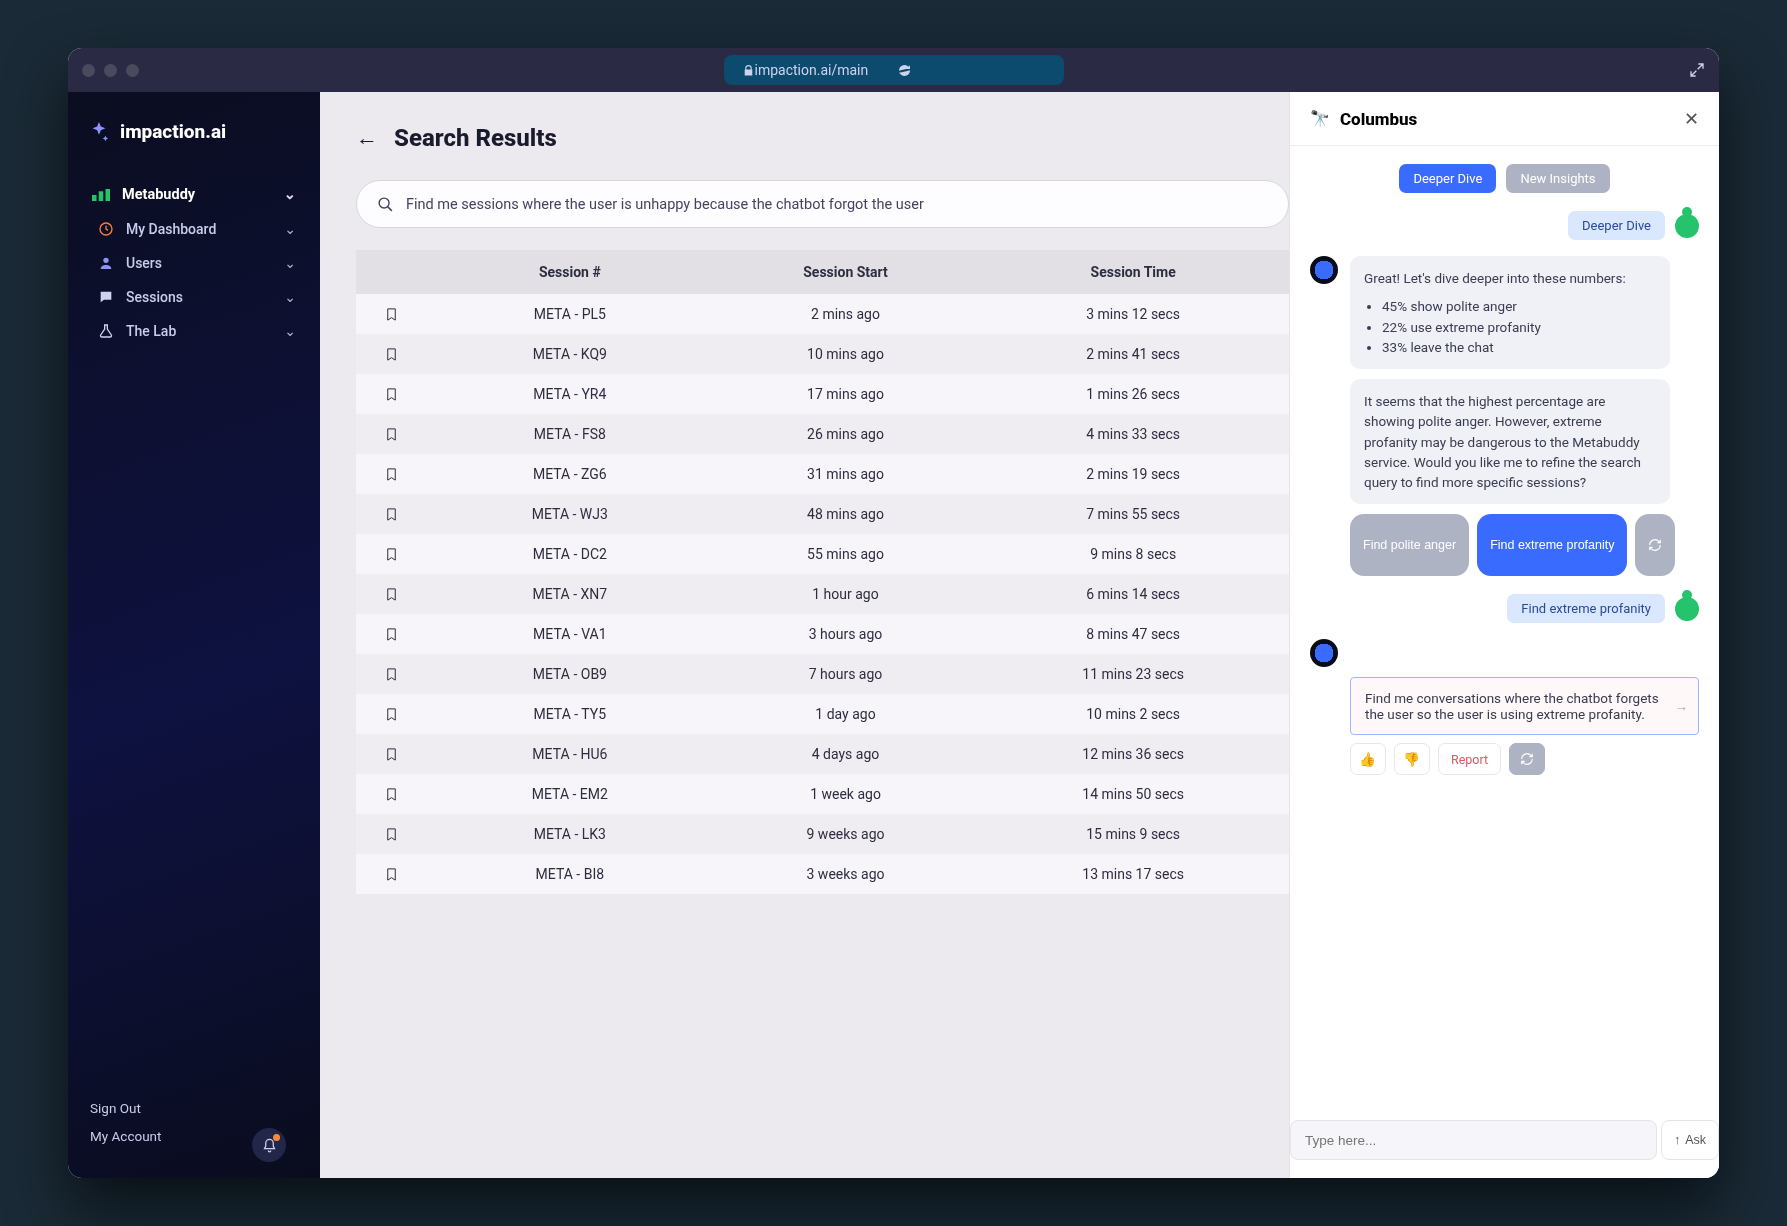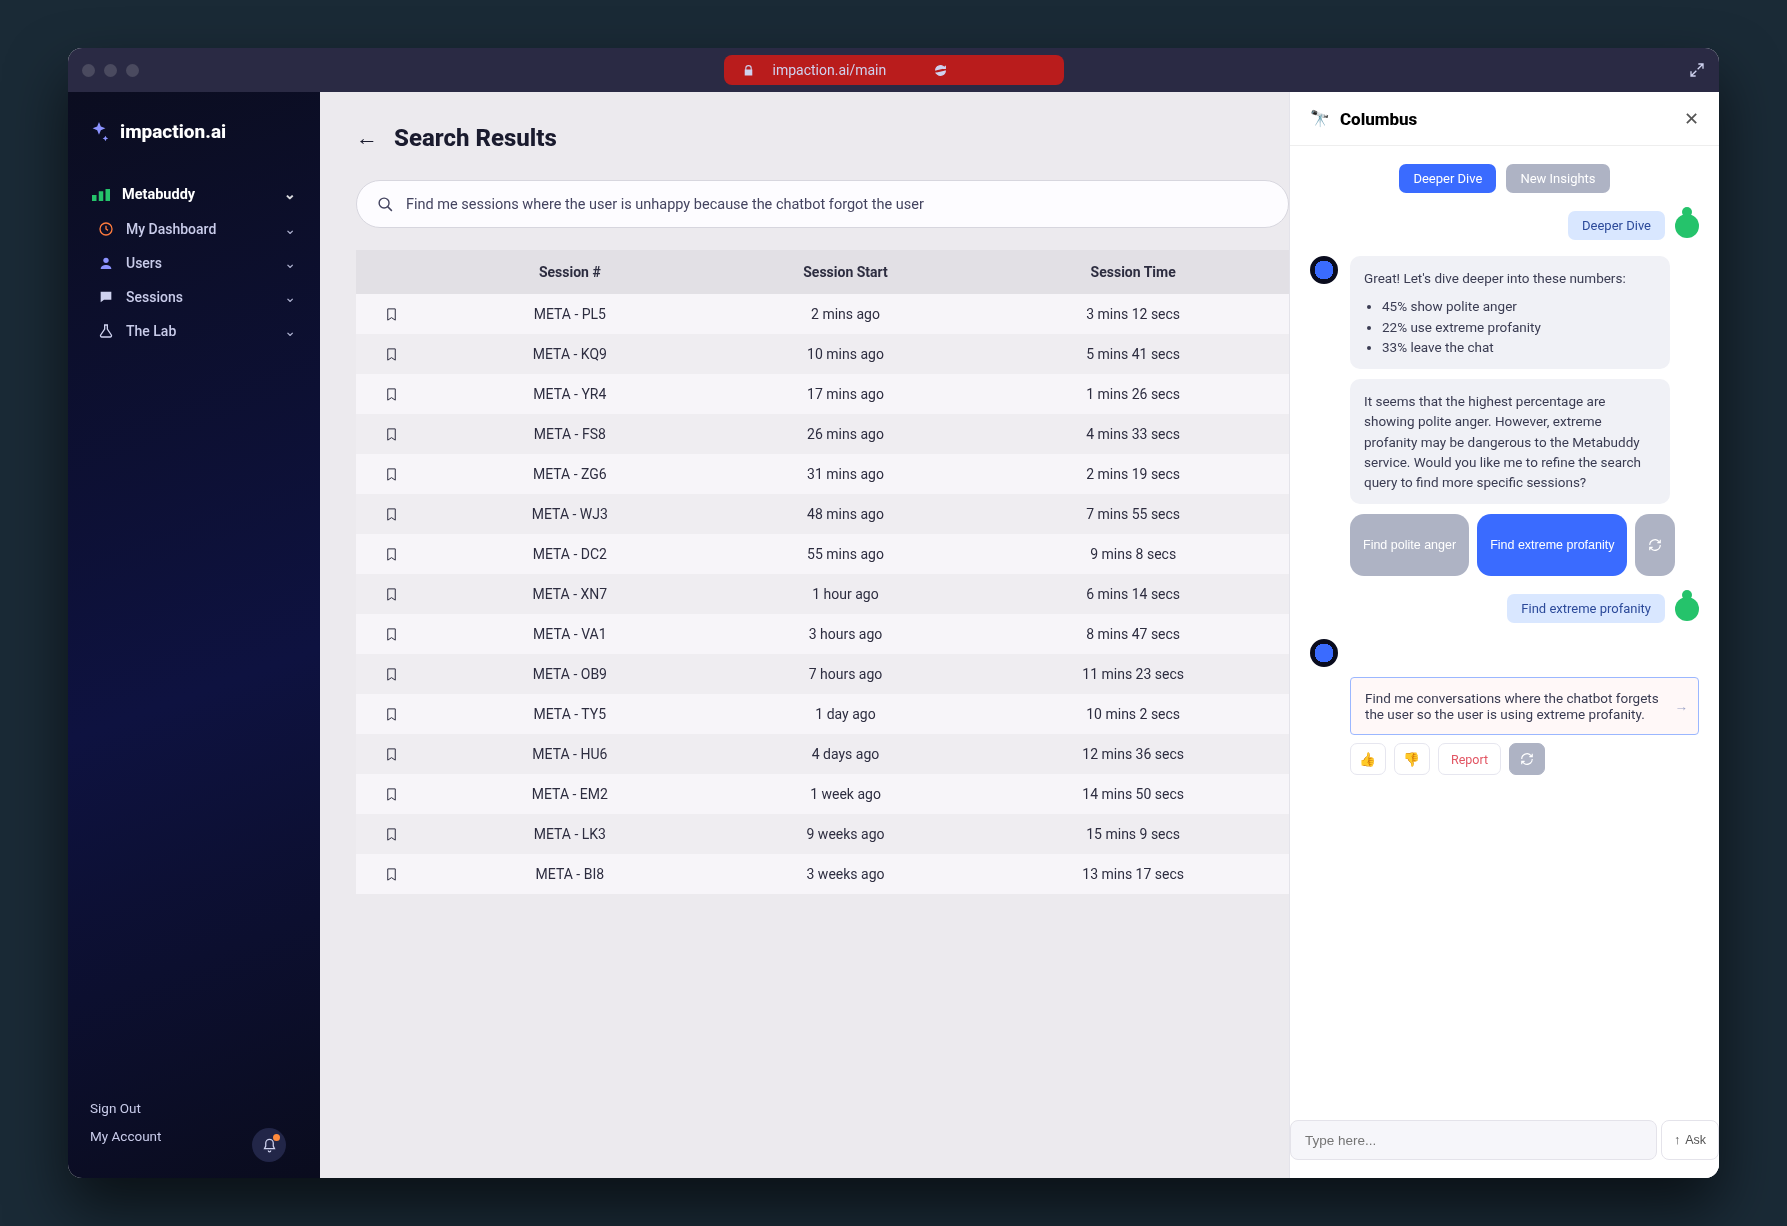--- a/index.html
+++ b/index.html
@@ -4,21 +4,21 @@
 <style>
   * { box-sizing: border-box; margin: 0; padding: 0; }
   html, body { height: 100%; background: #1a2a36; font-family: -apple-system, BlinkMacSystemFont, "Segoe UI", Roboto, sans-serif; }
   .stage { padding: 48px 68px; height: 100%; }
   .window { width: 100%; height: 100%; border-radius: 14px; overflow: hidden; background: #fff; box-shadow: 0 30px 60px rgba(0,0,0,.6); display:flex; flex-direction:column; }
 
   
   .titlebar { height: 44px; background: #2a2a44; display:flex; align-items:center; padding: 0 14px; position:relative; }
   .traffic { display:flex; gap:9px; }
   .dot { width:13px; height:13px; border-radius:50%; background:#4a4a5f; }
-  .urlbox { position:absolute; left:50%; top:50%; transform:translate(-50%,-50%); background:#b91c1c; color:#cfd2ef; border-radius:8px; height:30px; display:flex; align-items:center; gap:18px; padding:0 18px; font-size:14px; min-width:340px; }
+  .urlbox { position:absolute; left:50%; top:50%; transform:translate(-50%,-50%); background:#0c4a6e; color:#cfd2ef; border-radius:8px; height:30px; display:flex; align-items:center; gap:0; padding:0 18px; font-size:14px; min-width:340px; }
   .urlbox svg { width:13px; height:13px; fill:#cfd2ef; }
   .reload { margin-left:30px; width:16px; height:16px; }
   .expand { position:absolute; right:14px; top:50%; transform:translateY(-50%); color:#cfd2ef; }
 
   .body { flex:1; display:flex; min-height:0; }
 
   
   .sidebar { width:252px; background: linear-gradient(160deg,#0b0d20 0%, #0e1240 55%, #0a0c1e 100%); color:#dfe2f5; display:flex; flex-direction:column; padding:28px 0 20px;justify-content:center; }
   .brand { display:flex; align-items:center; gap:10px; padding:0 20px 26px; font-weight:800; font-size:19px; color:#fff; }
   .brand-icon { width:22px; height:22px; }
@@ -220,21 +220,21 @@
                   <div>3 mins 12 secs</div>
                 </div>
                 <div class="trow">
                   <div class="bm">
                     <svg viewBox="0 0 24 24">
                       <path d="M6 3h12v18l-6-4-6 4z"></path>
                     </svg>
                   </div>
                   <div>META - KQ9</div>
                   <div>10 mins ago</div>
-                  <div>5 mins 41 secs</div>
+                  <div>2 mins 41 secs</div>
                 </div>
                 <div class="trow">
                   <div class="bm">
                     <svg viewBox="0 0 24 24">
                       <path d="M6 3h12v18l-6-4-6 4z"></path>
                     </svg>
                   </div>
                   <div>META - YR4</div>
                   <div>17 mins ago</div>
                   <div>1 mins 26 secs</div>

